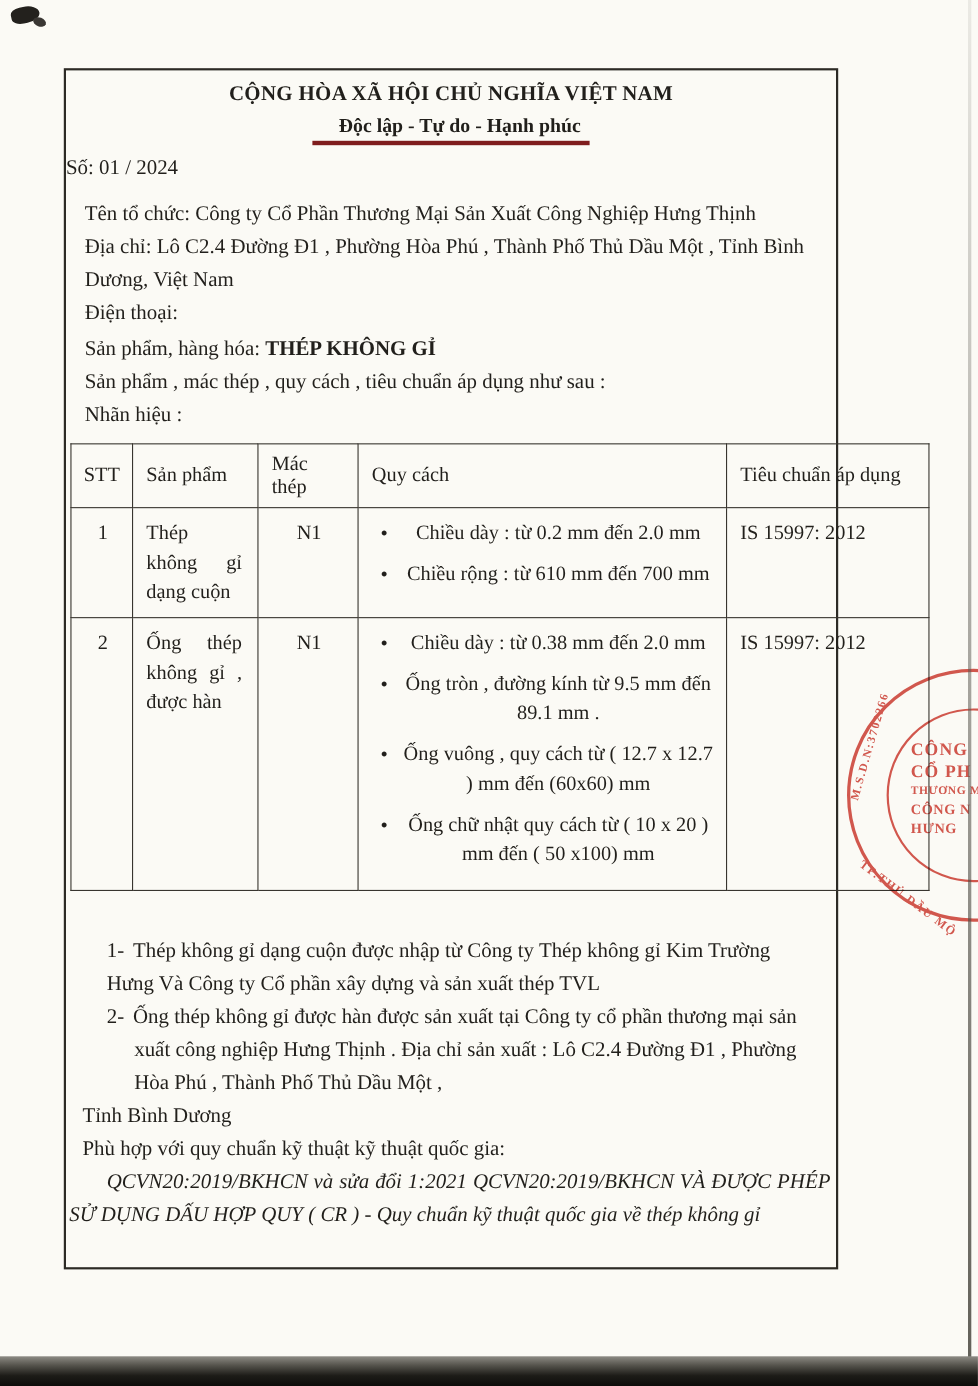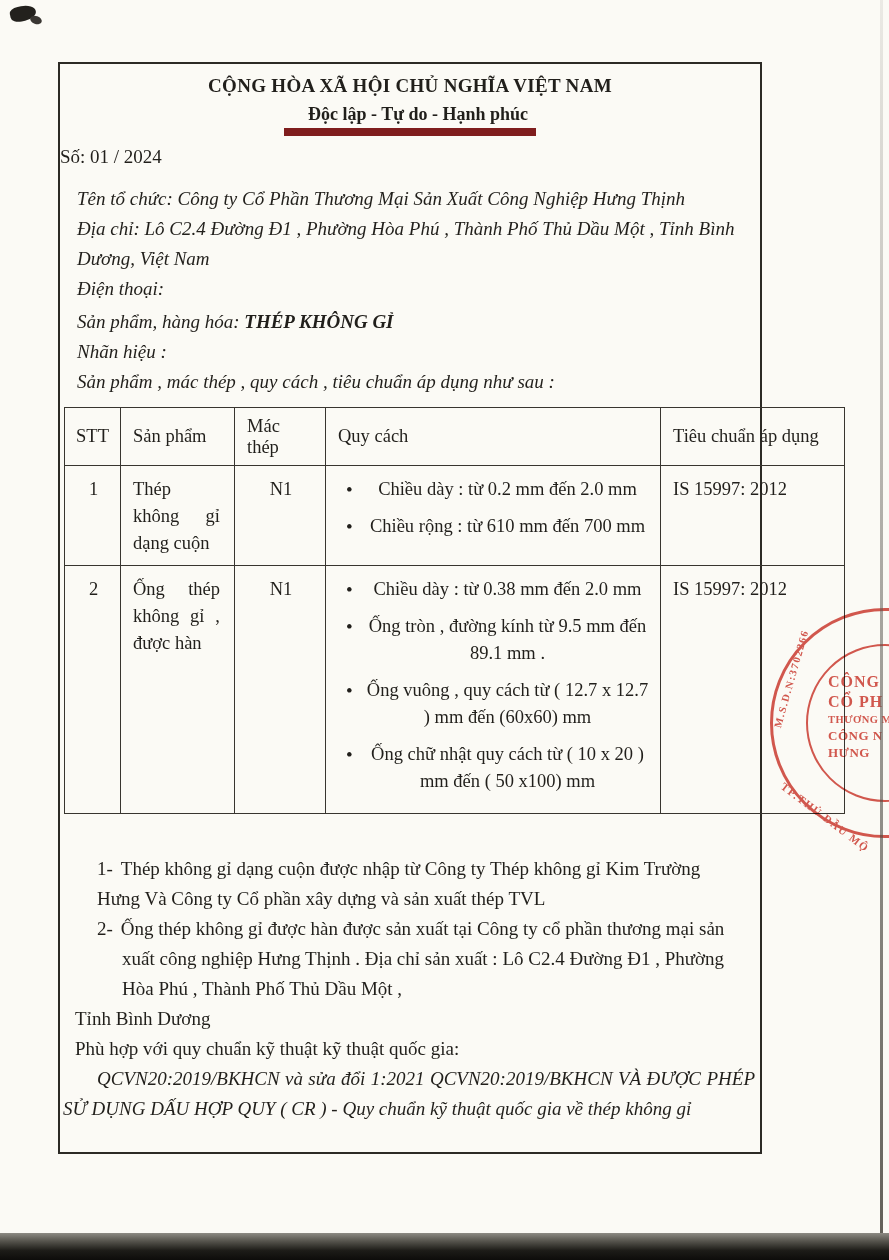--- a/index.html
+++ b/index.html
@@ -19,26 +19,26 @@
     background:#23211d; border-radius:40% 60% 55% 45%; transform:rotate(-12deg); }
   .blob2 { position:absolute; left:30px; top:16px; width:12px; height:8px;
     background:#3a3733; border-radius:50%; transform:rotate(20deg); }
 
   .frame { position:absolute; left:58px; top:62px; width:704px; height:1092px;
     border:2px solid #2c2a25; padding-top:10px; background:transparent; }
 
   .nat-title { text-align:center; font-size:19px; font-weight:bold; letter-spacing:.3px; line-height:24px; }
   .motto-wrap { text-align:center; margin-top:4px; line-height:25px; }
   .motto { display:inline-block; font-size:18px; font-weight:bold;
-    padding:0 8px 1px 24px; border-bottom:8px solid #7f1d1d; }
+    padding:0 8px 1px 24px; border-bottom:4px solid #7f1d1d; }
   .doc-title { text-align:center; font-size:23px; font-weight:bold; margin-top:23px; letter-spacing:.6px; line-height:30px; }
   .doc-number { text-align:left; font-size:19px; margin-top:8px; line-height:26px; }
 
   .info { margin:14px 16px 0 17px; font-size:19px; line-height:30px; }
-  .info p { margin:0;font-style:italic; }
+  .info p { margin:0; }
   .info .gap { margin-top:3px; }
   .indent { margin-left:10px; }
   .product-value { font-weight:bold; }
 
   table { border-collapse:collapse; margin:10px 0 0 4px; width:780px;
     font-size:18.5px; table-layout:fixed; }
   th, td { border:1.6px solid #38352f; vertical-align:top; }
   th { font-weight:normal; text-align:left; height:42px; vertical-align:middle;
     padding:4px 12px; }
   th.c-stt { text-align:center; padding:18px 4px; }
@@ -93,22 +93,22 @@
     <span class="motto">Độc lập - Tự do - Hạnh phúc</span>
   </div>
 
   <div class="doc-number">Số: 01 / 2024</div>
 
   <div class="info">
     <p>Tên tổ chức: Công ty Cổ Phần Thương Mại Sản Xuất Công Nghiệp Hưng Thịnh</p>
     <p>Địa chỉ: Lô C2.4 Đường Đ1 , Phường Hòa Phú , Thành Phố Thủ Dầu Một , Tỉnh Bình Dương, Việt Nam</p>
     <p>Điện thoại:</p>
     <p class="indent gap"><span>Sản phẩm, hàng hóa: </span><span class="product-value">THÉP KHÔNG GỈ</span></p>
+    <p class="indent">Sản phẩm , mác thép , quy cách , tiêu chuẩn áp dụng như sau :</p>
     <p class="indent">Nhãn hiệu :</p>
-    <p class="indent">Sản phẩm , mác thép , quy cách , tiêu chuẩn áp dụng như sau :</p>
   </div>
 
   <table>
     <colgroup>
       <col style="width:56px">
         <col style="width:114px">
         <col style="width:91px">
         <col style="width:335px">
         <col style="width:184px">
     </colgroup>

